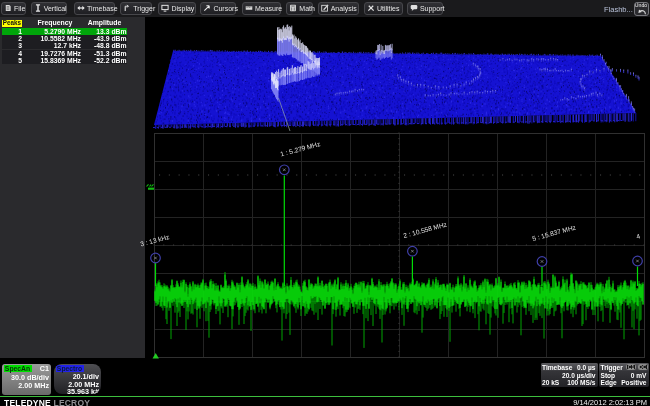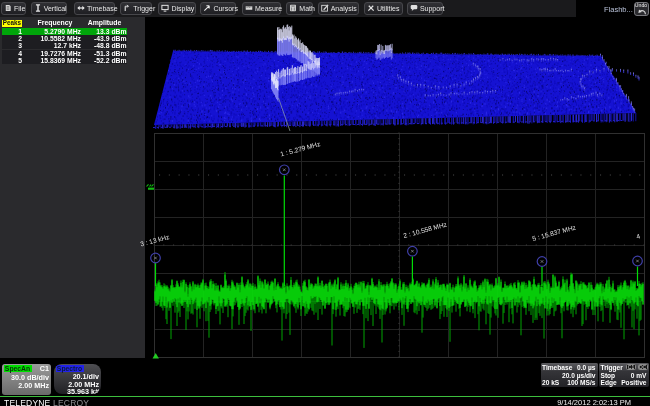--- a/index.html
+++ b/index.html
@@ -1,15 +1,15 @@
 <!DOCTYPE html>
 <html><head><meta charset="utf-8"><style>
 * { margin:0; padding:0; box-sizing:border-box; }
 body { width:650px; height:406px; background:#000; font-family:"Liberation Sans", sans-serif; overflow:hidden; position:relative; }
-#menubar { position:absolute; left:0; top:0; width:576px; height:17px; background:#1a1a1c; z-index:5; }
+#menubar { position:absolute; left:0; top:0; width:650px; height:17px; background:#1a1a1c; z-index:5; }
 .mbtn { position:absolute; top:1.5px; height:13px; background:linear-gradient(#303034,#1f1f23); border:1px solid #47474b; border-radius:3px; display:flex; align-items:center; gap:2px; padding-left:2px; color:#e8e8e8; font-size:7px; }
 .mbtn span { white-space:nowrap; }
 #sidebar { position:absolute; left:0; top:17px; width:144.5px; height:341px; background:#2a2a2d; z-index:1; }
 .tc { position:absolute; color:#fff; font-weight:bold; font-size:6.8px; line-height:7px; text-align:right; z-index:4; }
 #plot { position:absolute; left:0; top:0; z-index:2; }
 </style></head>
 <body>
 <div id="sidebar"></div>
 <svg id="plot" width="650" height="406" viewBox="0 0 650 406">
     <polygon points="154.0,125.0 173.0,51.0 601.0,56.0 636.0,113.0" fill="#1512d2"></polygon>
@@ -206,13 +206,13 @@
  <div style="position:absolute;left:1.5px;top:0.5px;color:#fff;font-weight:bold;font-size:6.6px">Trigger</div>
  <div style="position:absolute;left:27px;top:1px;width:10px;height:6px;border:1px solid #8a8a8a;background:#141414;color:#ddd;font-size:5px;line-height:4.5px;text-align:center;border-radius:1.5px">C1</div>
  <div style="position:absolute;left:38.5px;top:1px;width:10px;height:6px;border:1px solid #8a8a8a;background:#141414;color:#ddd;font-size:5px;line-height:4.5px;text-align:center;border-radius:1.5px">DC</div>
  <div style="position:absolute;left:1.5px;top:8.5px;color:#fff;font-weight:bold;font-size:6.6px">Stop</div>
  <div style="position:absolute;right:2px;top:8.5px;color:#fff;font-weight:bold;font-size:6.6px">0 mV</div>
  <div style="position:absolute;left:1.5px;top:16px;color:#fff;font-weight:bold;font-size:6.6px">Edge</div>
  <div style="position:absolute;right:2px;top:16px;color:#fff;font-weight:bold;font-size:6.6px">Positive</div>
 </div>
 
 <div style="position:absolute;left:0;top:395.6px;width:650px;height:1.2px;background:#3dbe3d"></div>
-<div style="position:absolute;left:4px;top:397.5px;font-size:8.5px;font-weight:normal;color:#fff;letter-spacing:0.2px">TELEDYNE <span style="color:#8f8f93">LECROY</span></div>
-<div style="position:absolute;right:19px;top:398px;font-size:7.5px;color:#eee">9/14/2012 2:02:13 PM</div>
+<div style="position:absolute;left:4px;top:397.5px;font-size:8.5px;font-weight:bold;color:#fff;letter-spacing:0.2px">TELEDYNE <span style="color:#8f8f93">LECROY</span></div>
+<div style="position:absolute;right:3px;top:398px;font-size:7.5px;color:#eee">9/14/2012 2:02:13 PM</div>
 </body></html>

